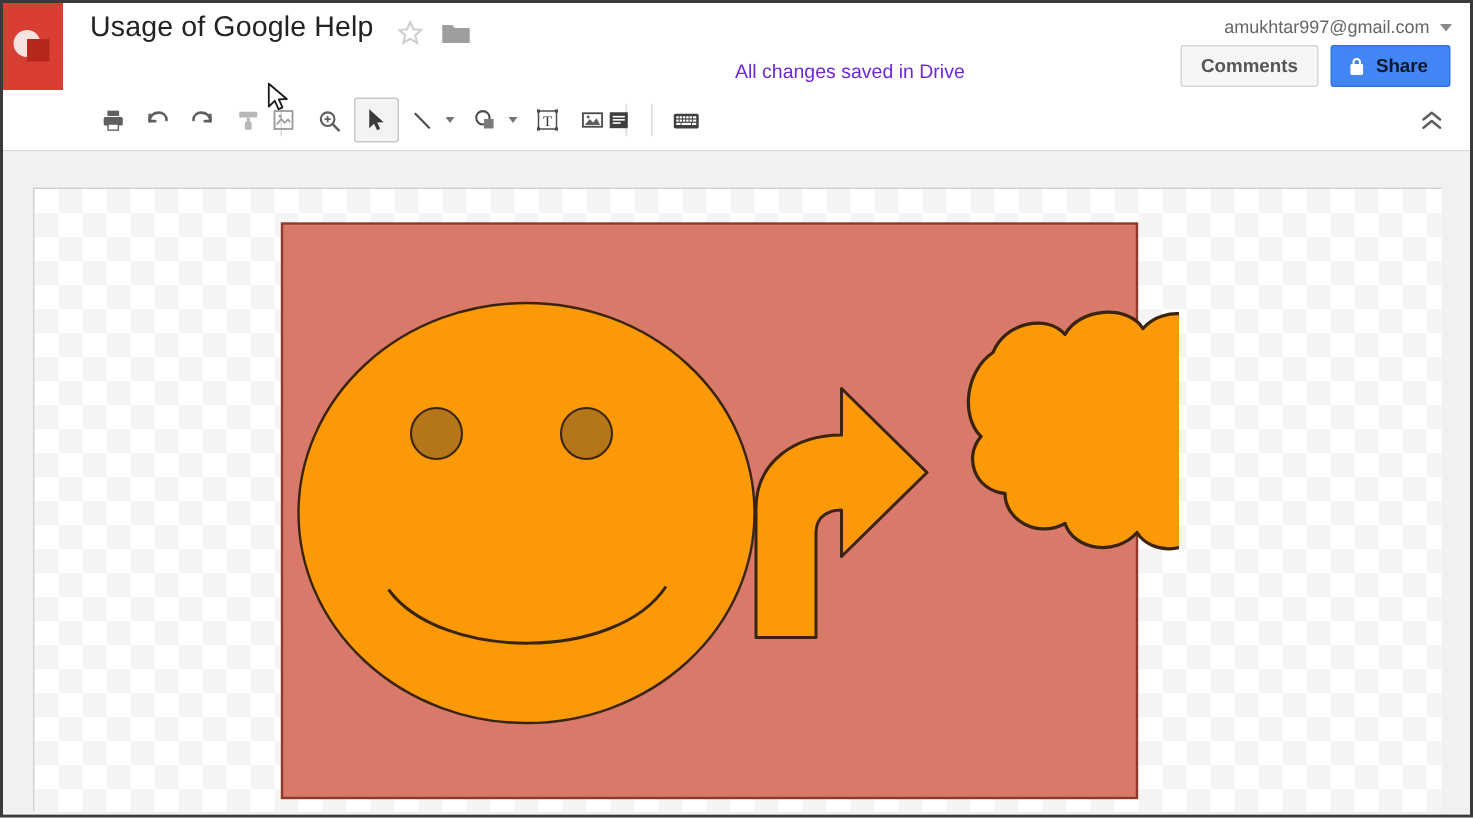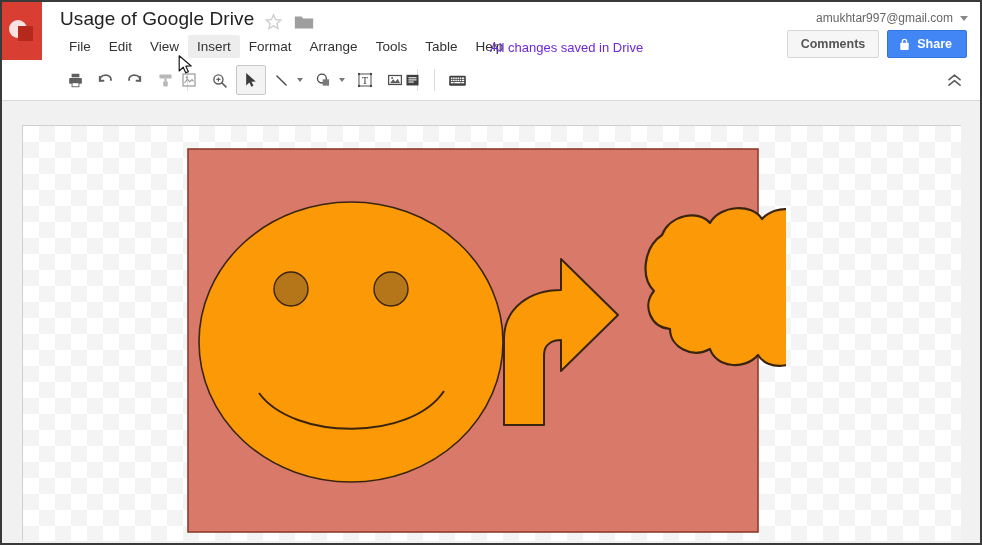--- a/index.html
+++ b/index.html
@@ -129,21 +129,21 @@
     padding: 6px 13px;
     cursor: pointer;
     font-family: "Liberation Sans", sans-serif;
   }
   .btn-share {
     background: #4285f4;
     border: 1px solid #3274dd;
     border-radius: 2px;
     font-size: 12.5px;
     font-weight: bold;
-    color: #ffffff;
+    color: #0f172a;
     padding: 6px 14px 6px 11px;
     cursor: pointer;
     display: flex;
     align-items: center;
     gap: 7px;
     font-family: "Liberation Sans", sans-serif;
   }
   .lock-icon { width: 11px; height: 13px; display: block; }
 
   
@@ -245,46 +245,35 @@
 
   <div class="header">
 
     <div class="logo">
       <div class="logo-glyph">
         <div class="logo-circle"></div>
         <div class="logo-square"></div>
       </div>
     </div>
 
-    <div class="doc-title">Usage of Google Drive</div>
+    <div class="doc-title">Usage of Google Help</div>
 
     <div class="title-icons">
       <span>
         <svg class="star-icon" viewBox="0 0 24 24" fill="none" stroke="#cfcfcf" stroke-width="2">
           <polygon points="12,2.5 15,9.2 22.3,9.9 16.8,14.8 18.4,22 12,18.2 5.6,22 7.2,14.8 1.7,9.9 9,9.2"></polygon>
         </svg>
       </span>
       <span>
         <svg class="folder-icon" viewBox="0 0 24 19" fill="#9e9e9e">
           <path d="M1,3 h8 l2,2.4 h12 v12 h-22 z"></path>
         </svg>
       </span>
     </div>
 
-    <div class="menubar">
-      <div class="menu-item">File</div>
-      <div class="menu-item">Edit</div>
-      <div class="menu-item">View</div>
-      <div class="menu-item active">Insert</div>
-      <div class="menu-item">Format</div>
-      <div class="menu-item">Arrange</div>
-      <div class="menu-item">Tools</div>
-      <div class="menu-item">Table</div>
-      <div class="menu-item">Help</div>
-    </div>
 
     <div class="save-status">All changes saved in Drive</div>
 
     <div class="account">
       <span>amukhtar997@gmail.com</span>
       <span class="caret-down"></span>
     </div>
 
     <div class="header-buttons">
       <button class="btn-comments">Comments</button>

